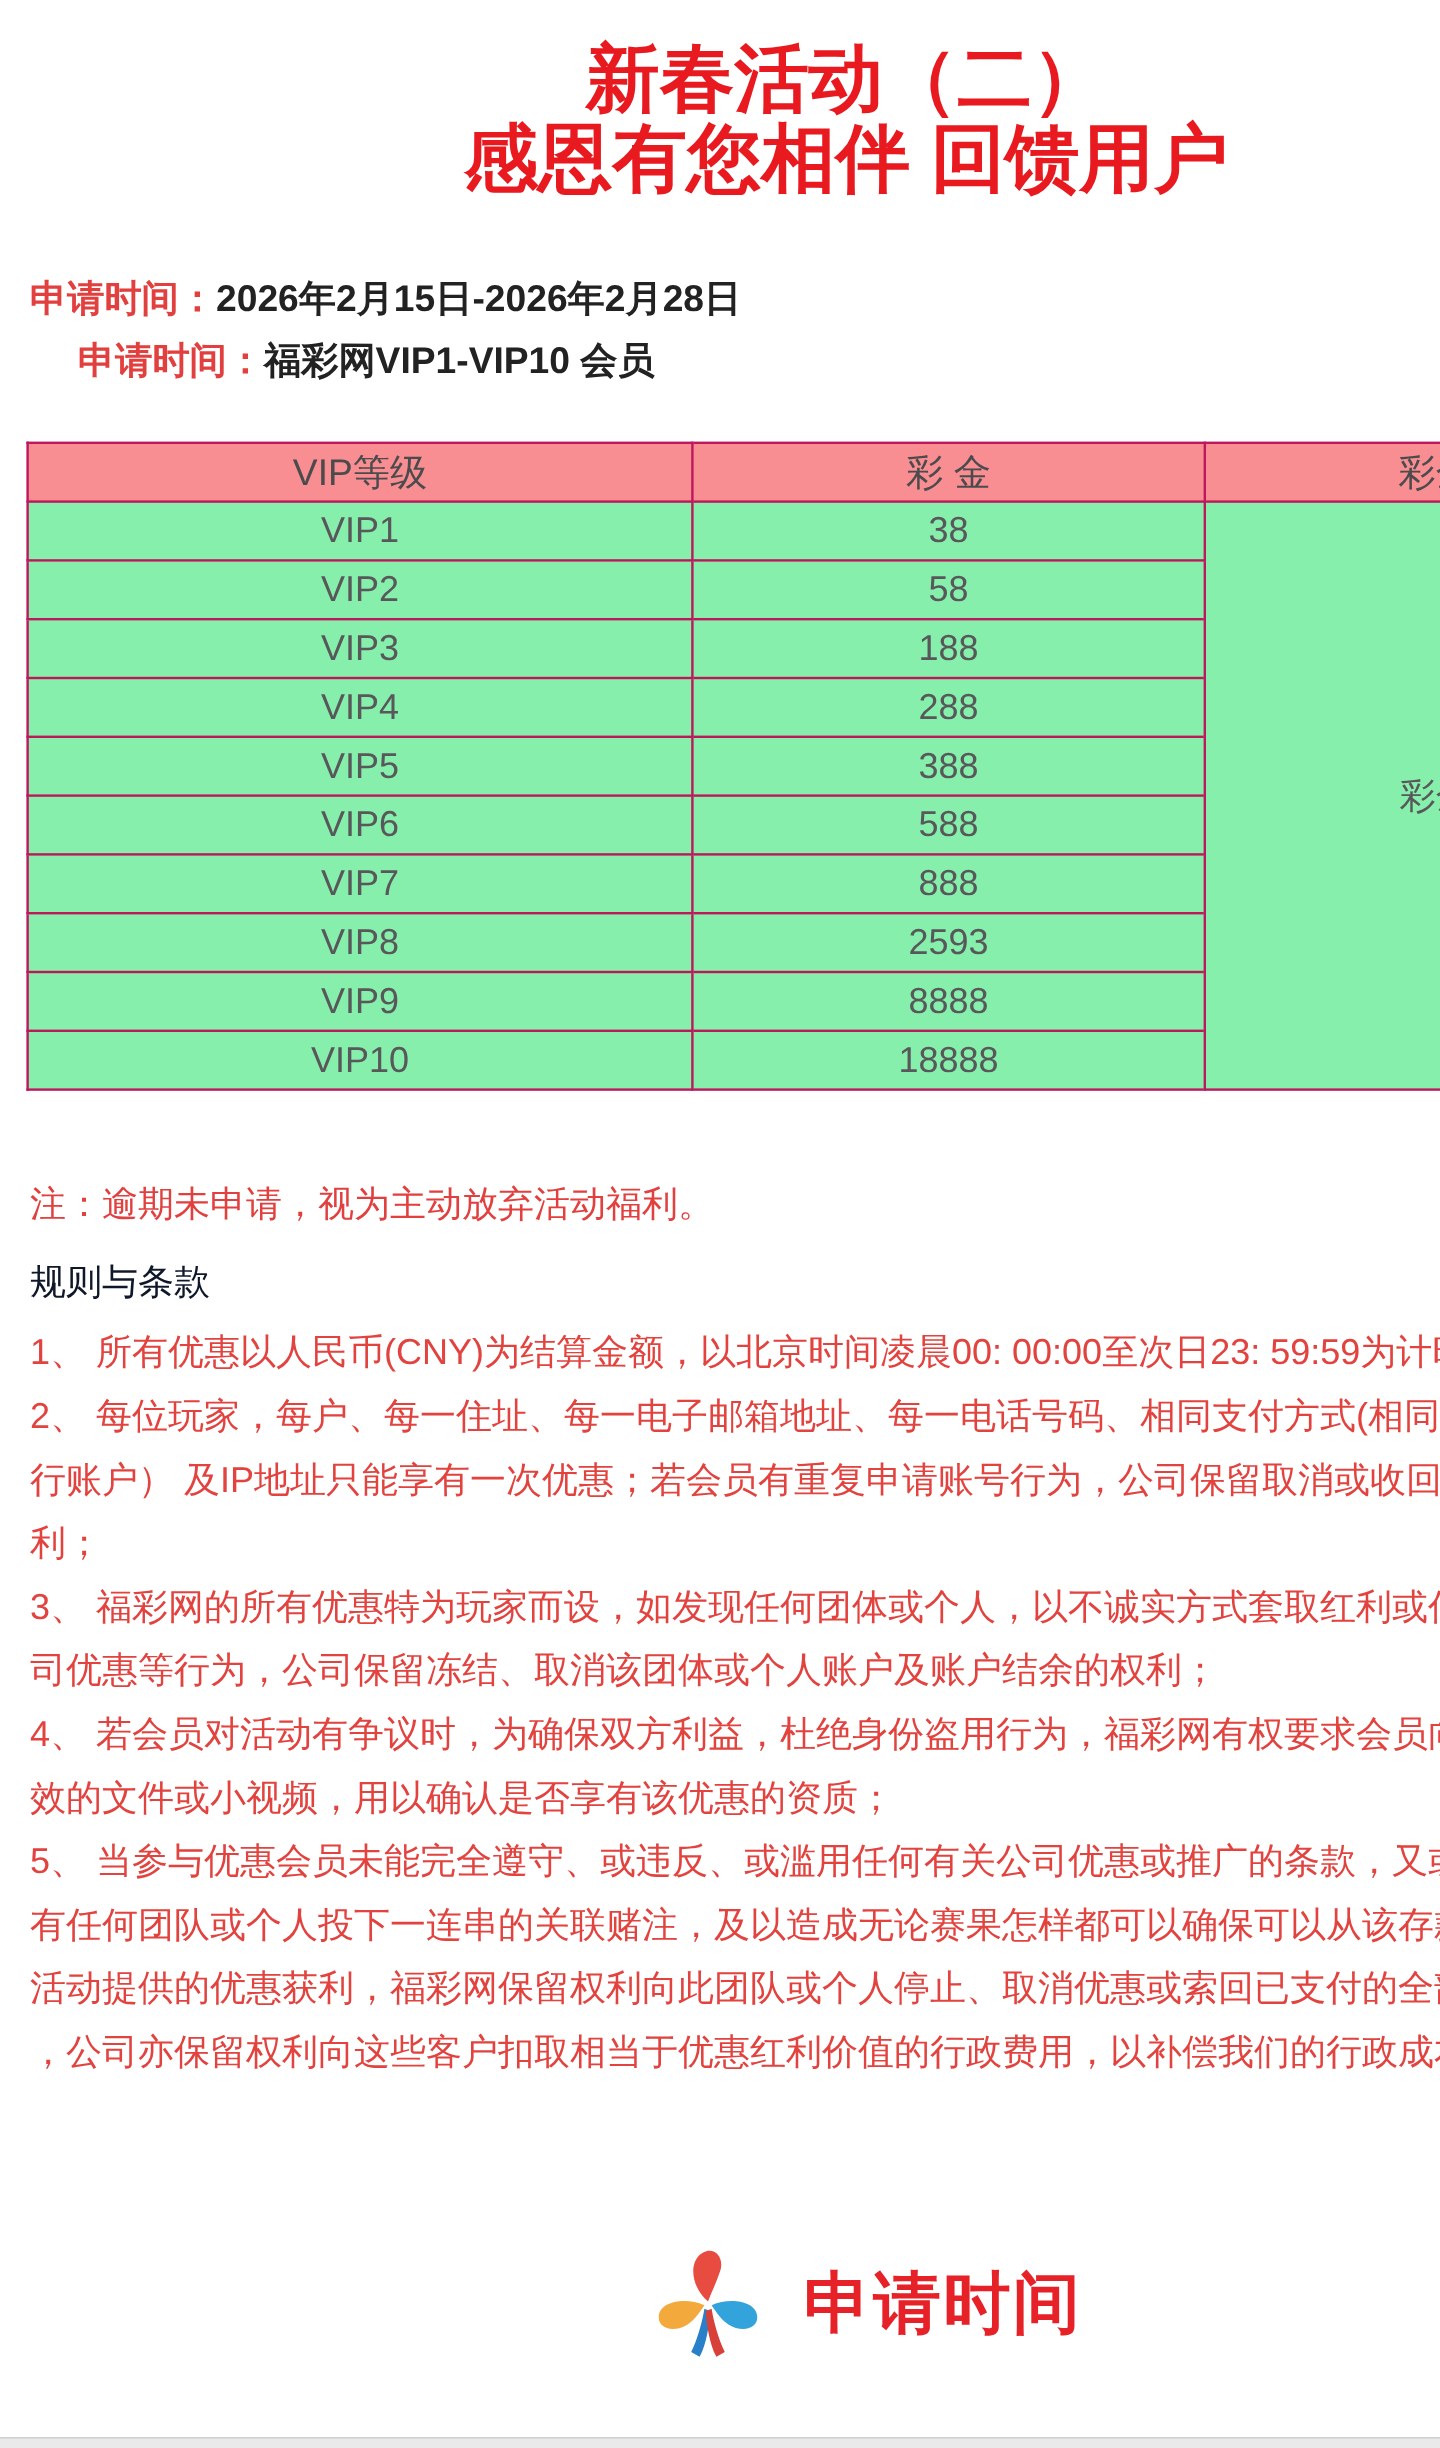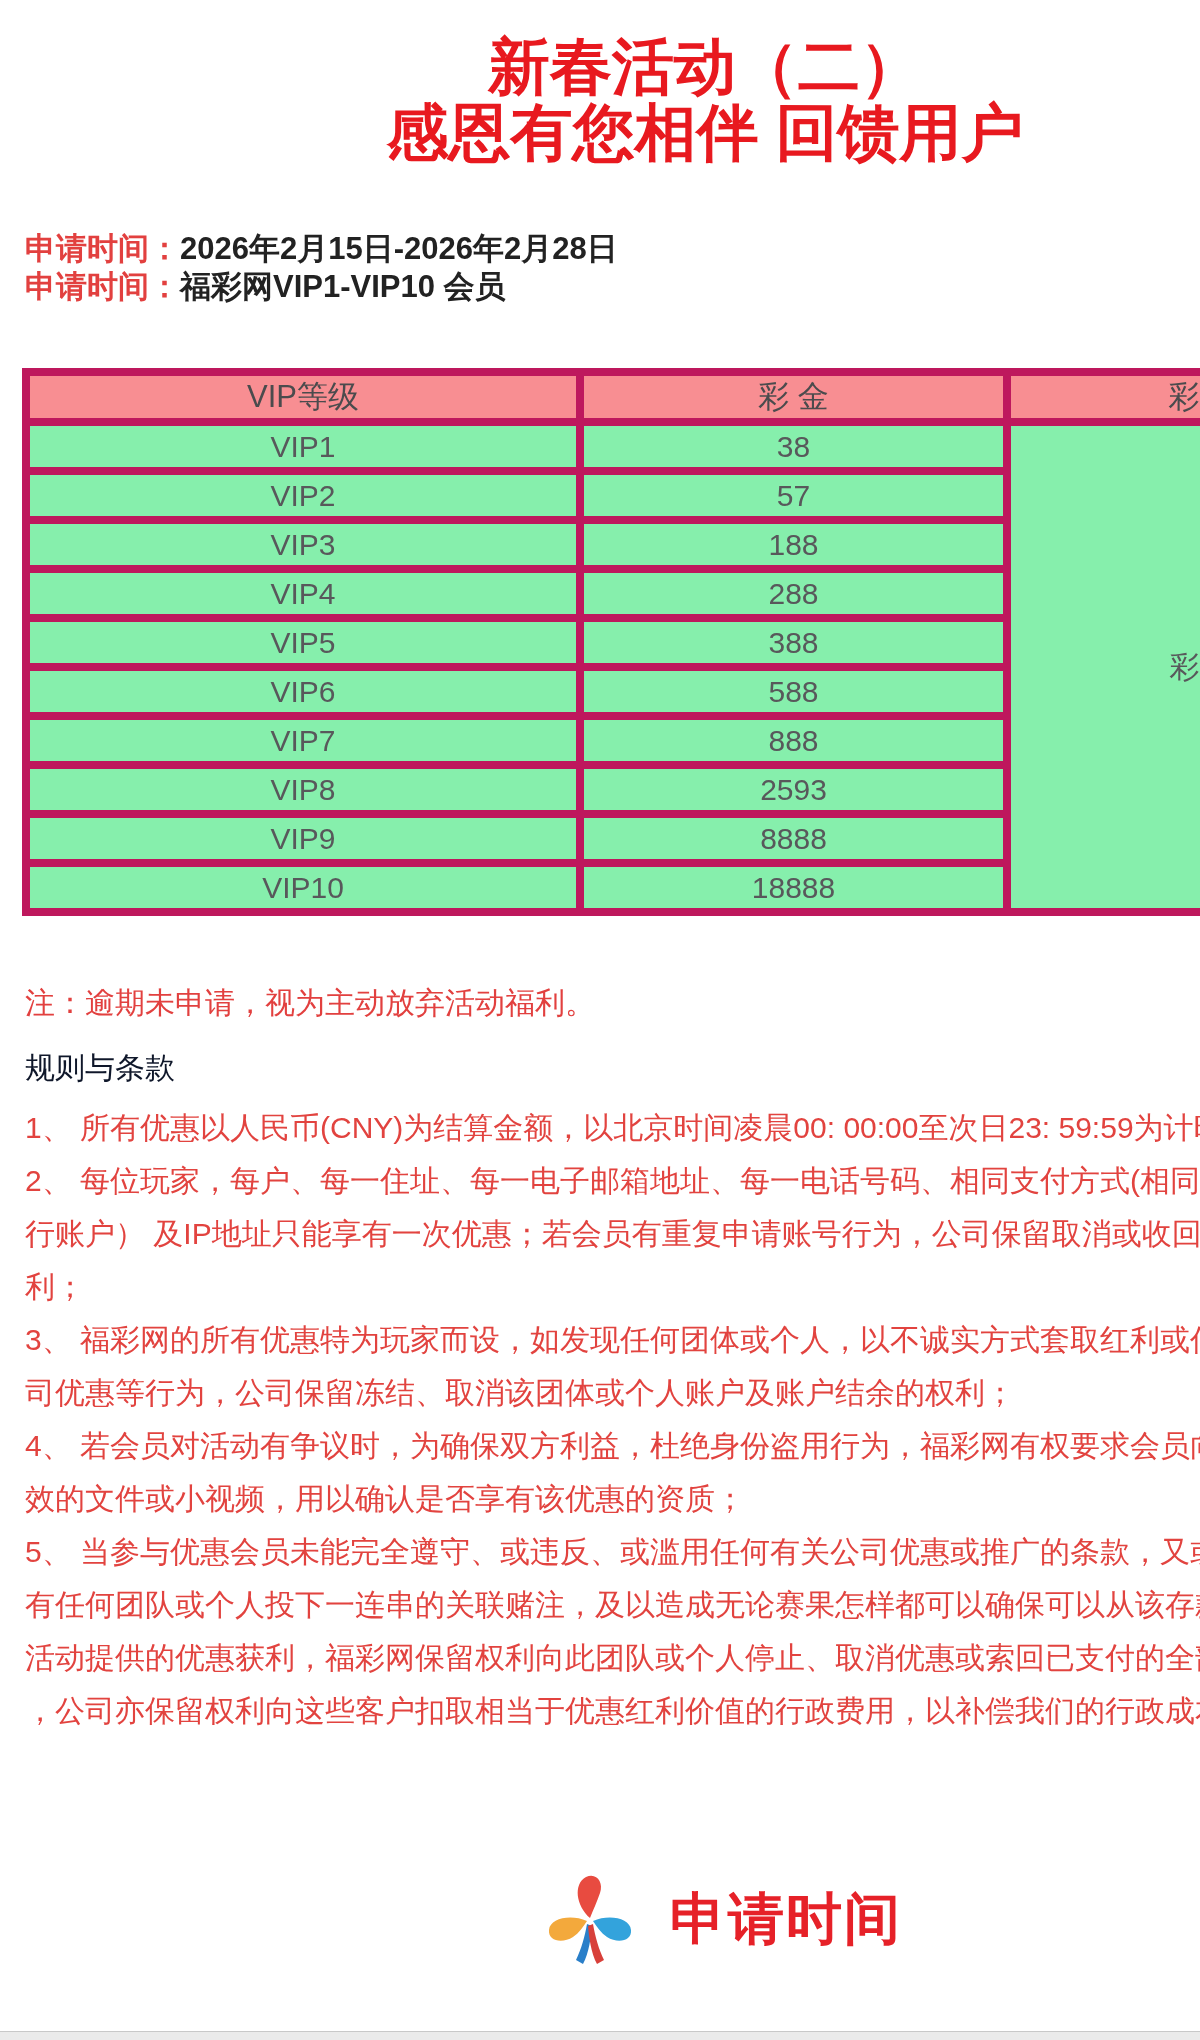--- a/index.html
+++ b/index.html
@@ -11,28 +11,28 @@
   }
   .page { position:absolute; top:0; left:0; width:1410px; height:2040px; }
 
   
   .titles { position:absolute; top:34px; left:0; width:1410px; text-align:center;
             color:#e8191f; font-weight:900; font-size:62px; line-height:66px; }
 
   
   .info-line { position:absolute; left:25px; font-size:31px; line-height:37px; font-weight:600; white-space:nowrap; }
   .info-line.l1 { top:230px; }
-  .info-line.l2 { top:268px; }
+  .info-line.l2 { top:282px;margin-left:40px; }
   .info-label { color:#e2403f; }
   .info-value { color:#222222; }
 
   
   table.vip { position:absolute; top:368px; left:22px; width:1366px;
               border-collapse:collapse; table-layout:fixed; }
-  table.vip th, table.vip td { border:8px solid #be185d; text-align:center; vertical-align:middle; }
+  table.vip th, table.vip td { border:2px solid #be185d; text-align:center; vertical-align:middle; }
   table.vip thead th { background:#f88e92; color:#4b4b4d; font-weight:400;
                        font-size:31px; height:49px; }
   table.vip tbody td { background:#86efac; color:#58585b; font-weight:400;
                        font-size:30px; height:49px; }
 
   
   .note-line   { position:absolute; left:25px; top:963px;  font-size:30px; color:#e2403f; font-weight:500; white-space:nowrap;margin-top:20px; }
   .rules-head  { position:absolute; left:25px; top:1048px; font-size:30px; color:#0f172a; font-weight:400; white-space:nowrap;text-align:center; }
   .rules       { position:absolute; left:25px; top:1101px; width:1380px; }
   .rule-line   { font-size:30px; line-height:53px; color:#e2433f; font-weight:500; white-space:nowrap; }
@@ -79,21 +79,21 @@
       </tr>
     </thead>
     <tbody>
       <tr>
         <td>VIP1</td>
         <td>38</td>
         <td rowspan="10">彩金</td>
       </tr>
       <tr>
         <td>VIP2</td>
-        <td>57</td>
+        <td>58</td>
       </tr>
       <tr>
         <td>VIP3</td>
         <td>188</td>
       </tr>
       <tr>
         <td>VIP4</td>
         <td>288</td>
       </tr>
       <tr>

